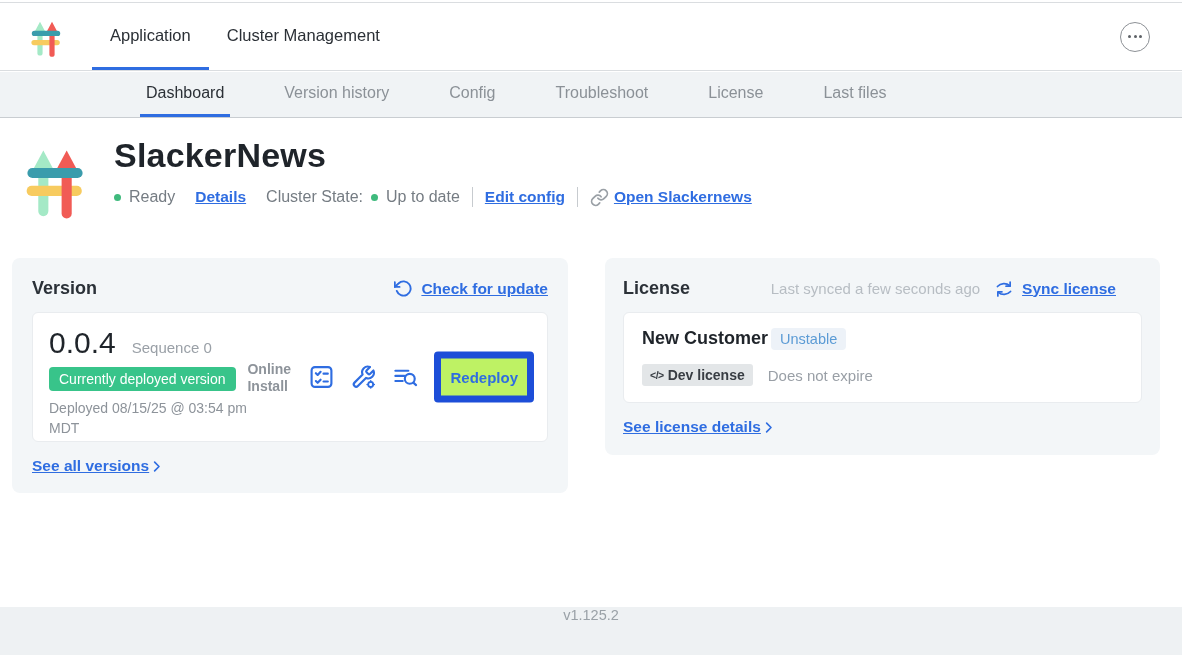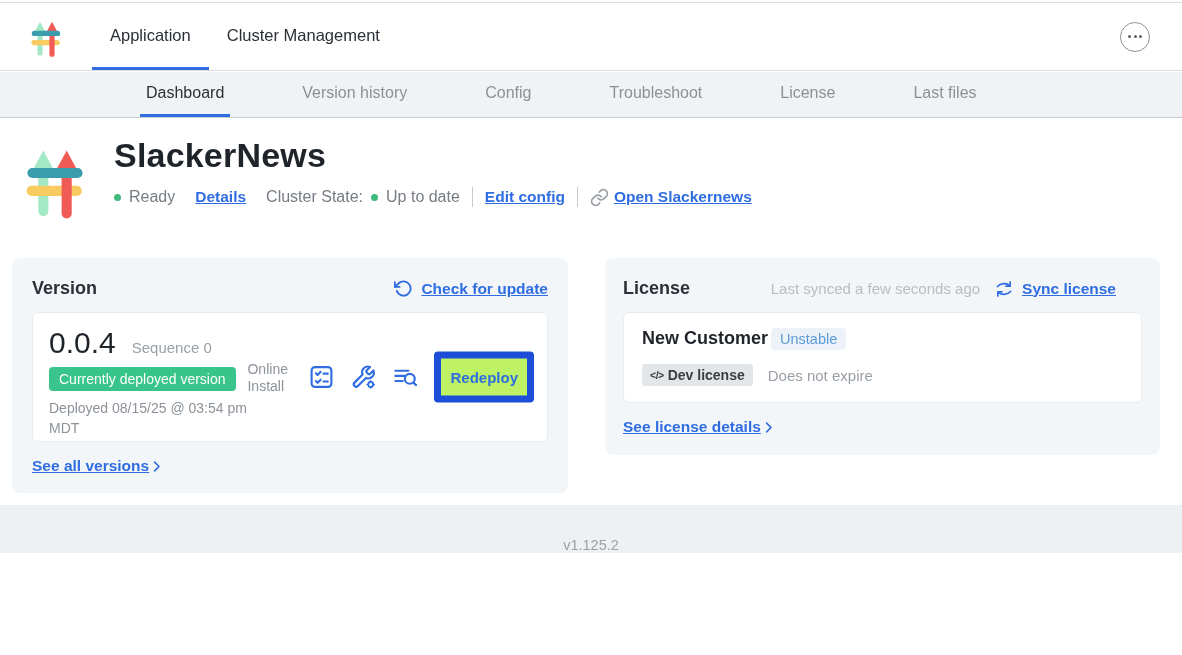--- a/index.html
+++ b/index.html
@@ -1,18 +1,18 @@
 <!DOCTYPE html>
 <html><head>
 <meta charset="utf-8">
 <style>
   * { margin:0; padding:0; box-sizing:border-box; }
   html,body { background:#fff; }
   .page {
-    position:relative; width:1182px; height:553px; background:#fff;
+    position:relative; width:1182px; height:655px; background:#fff;
     font-family:"Liberation Sans", sans-serif; overflow:hidden; color:#30353b;
   }
   .top-line { position:absolute; top:2px; left:0; right:0; height:1px; background:#dadde0; }
 
   
   .appnav {
     position:absolute; top:3px; left:0; right:0; height:68px; background:#fff;
     border-bottom:1px solid #dadde0; display:flex; align-items:stretch;
   }
   .logo-sm { width:36px; height:44px; align-self:center; margin:0 28px 0 28px; }
@@ -26,21 +26,21 @@
     margin-left:auto; align-self:center; margin-right:32px; width:30px; height:30px;
     border-radius:50%; border:1px solid #8d9196; background:#fff; display:flex;
     align-items:center; justify-content:center; gap:2.5px; cursor:pointer;
   }
   .overflow-btn i { width:3px; height:3px; border-radius:50%; background:#5d6166; }
 
   
   .subnav {
     position:absolute; top:72px; left:0; right:0; height:46px; background:#f0f3f5;
     border-bottom:1px solid #c9cdd1; display:flex; align-items:stretch;
-    padding-left:140px; gap:66px;
+    padding-left:140px; gap:48px;
   }
   .subnav-item {
     display:flex; align-items:center; padding:0 6px; font-size:16px; color:#8b9197;
     border-bottom:3px solid transparent; cursor:pointer;
   }
   .subnav-item.active { color:#2b3036; border-bottom-color:#2f6de1; }
 
   
   .hero { position:absolute; top:128px; left:20px; display:flex; }
   .logo-lg { width:70px; height:88px; margin-top:8px; }
@@ -77,21 +77,21 @@
   .deployed-badge {
     display:inline-block; background:#38c48a; color:#fff; font-size:14px;
     padding:4px 10px; border-radius:4px; margin-top:7px;
   }
   .deployed-at { font-size:14px; color:#8d939a; margin-top:8px; width:200px; line-height:1.4; }
 
   .ver-actions {
     position:absolute; right:13px; top:50%; transform:translateY(-50%);
     display:flex; align-items:center; gap:15px;
   }
-  .install-type { font-size:14px; font-weight:normal; color:#8d939a; line-height:1.18; width:46px; }
+  .install-type { font-size:14px; font-weight:bold; color:#8d939a; line-height:1.18; width:46px; }
   .icon-btn { width:27px; height:27px; background:none; border:none; cursor:pointer; padding:0; }
   .icon-btn svg { width:27px; height:27px; }
   .redeploy-btn {
     border:7px solid #1d4ed8; color:#2f6de1; background:#bef264; font-size:15px;
     font-weight:bold; padding:10px 9px; border-radius:4px; cursor:pointer;
     font-family:"Liberation Sans", sans-serif;
   }
   .card-foot-link { display:flex; align-items:center; margin-top:15px; font-size:15.5px; }
   .chev { width:15px; height:15px; }
 
@@ -101,21 +101,21 @@
   .lic-meta { display:flex; align-items:center; gap:15px; margin-top:14px; }
   .lic-type-tag {
     display:flex; align-items:center; gap:4px; background:#e3e6e8; border-radius:3px;
     padding:3px 8px; font-size:14px; font-weight:bold; color:#383d43;
   }
   .code-glyph { font-size:10.5px; font-weight:bold; letter-spacing:-0.5px; }
   .expiry { font-size:15px; color:#999fa6; }
 
   footer {
     position:absolute; left:0; right:0; bottom:0; height:48px; background:#eef1f3;
-    display:flex; align-items:flex-end; justify-content:center; font-size:14.5px; color:#9aa1a7;
+    display:flex; align-items:flex-start; justify-content:center; font-size:14.5px; color:#9aa1a7;
   }
 </style>
 </head>
 <body>
 
 <svg width="0" height="0" style="position:absolute">
   <symbol id="sn-logo" viewBox="0 0 90 100">
     <line x1="30" y1="90" x2="30" y2="32" stroke="#a4e9c6" stroke-width="13" stroke-linecap="round"></line>
     <polygon points="30,12 16,38 44,38" fill="#a4e9c6"></polygon>
     <line x1="15" y1="64" x2="73" y2="64" stroke="#f7cb5f" stroke-width="13" stroke-linecap="round"></line>

